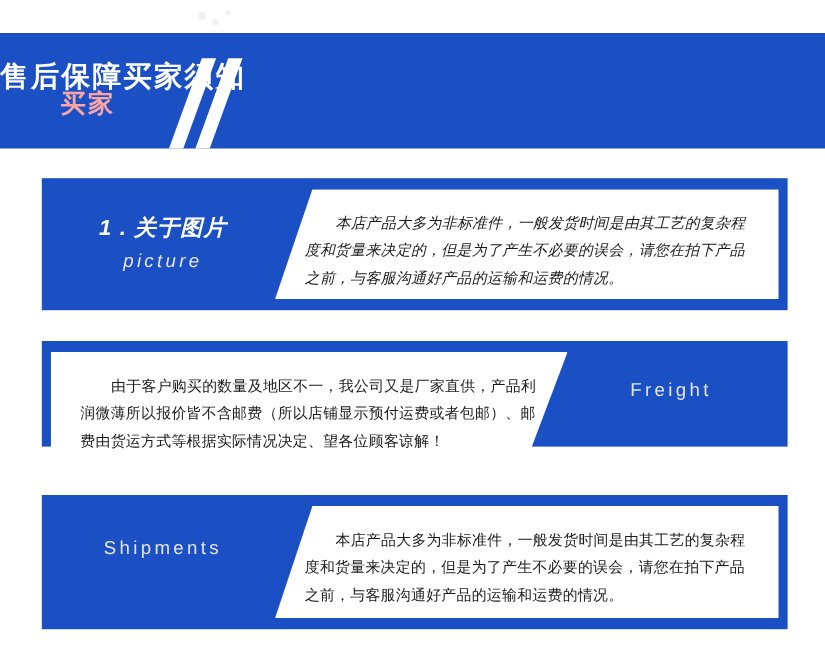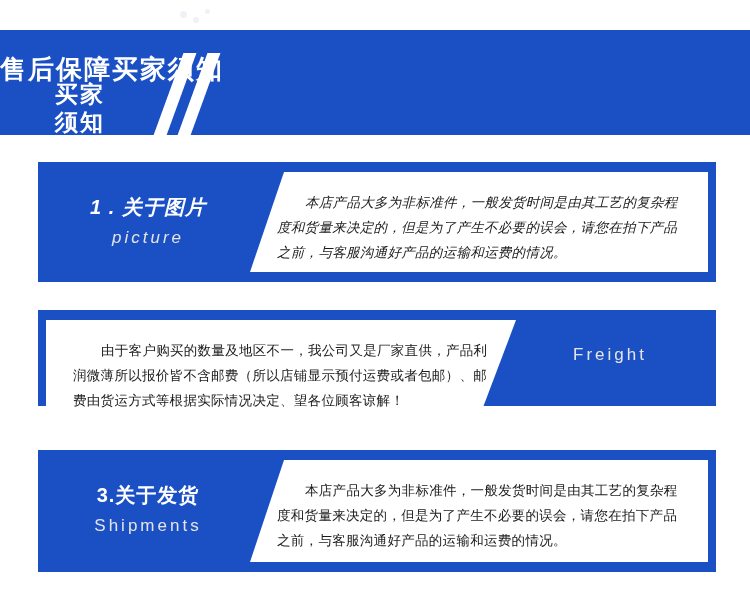--- a/index.html
+++ b/index.html
@@ -28,21 +28,21 @@
     width: 750px;
     height: 105px;
     background: #1b50c4;
     overflow: hidden;
   }
   .header-left {
     position: absolute;
     left: 55px;
     top: 50px;
     width: 120px;
-    color: #ffffff;
+    color: #fca5a5;
     font-size: 23px;
     font-weight: bold;
     line-height: 28px;
     letter-spacing: 2px;
   }
   .slash-group {
     position: absolute;
     left: 160px;
     top: 28px;
     width: 90px;
@@ -173,21 +173,20 @@
 
   <div class="corner-dots">
     <span class="d1"></span>
     <span class="d2"></span>
     <span class="d3"></span>
   </div>
 
   <div class="header">
     <div class="header-left">
       <div>买家</div>
-      <div>须知</div>
     </div>
     <div class="slash-group">
       <div class="slash s1"></div>
       <div class="slash s2"></div>
     </div>
     <div class="header-center">
       <div class="header-title">售后保障买家须知</div>
     </div>
   </div>
 
@@ -205,21 +204,20 @@
     <div class="panel panel-left">
       <p>由于客户购买的数量及地区不一，我公司又是厂家直供，产品利润微薄所以报价皆不含邮费（所以店铺显示预付运费或者包邮）、邮费由货运方式等根据实际情况决定、望各位顾客谅解！</p>
     </div>
     <div class="label label-right">
       <div class="sub">Freight</div>
     </div>
   </div>
 
   <div class="section sec3">
     <div class="label label-left">
-      <div class="main">3.关于发货</div>
       <div class="sub">Shipments</div>
     </div>
     <div class="panel panel-right3">
       <p>本店产品大多为非标准件，一般发货时间是由其工艺的复杂程度和货量来决定的，但是为了产生不必要的误会，请您在拍下产品之前，与客服沟通好产品的运输和运费的情况。</p>
     </div>
   </div>
 
 </div>
 
 </body></html>

